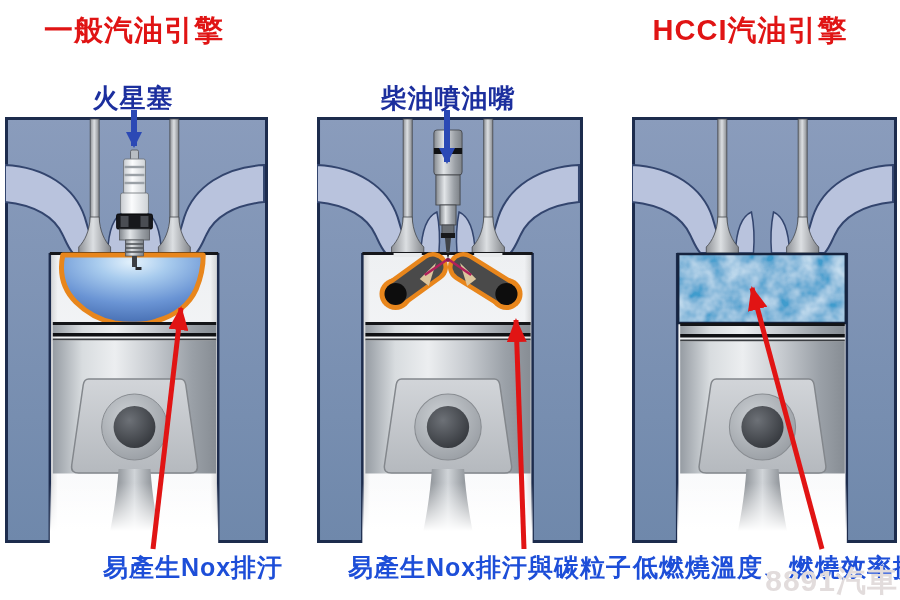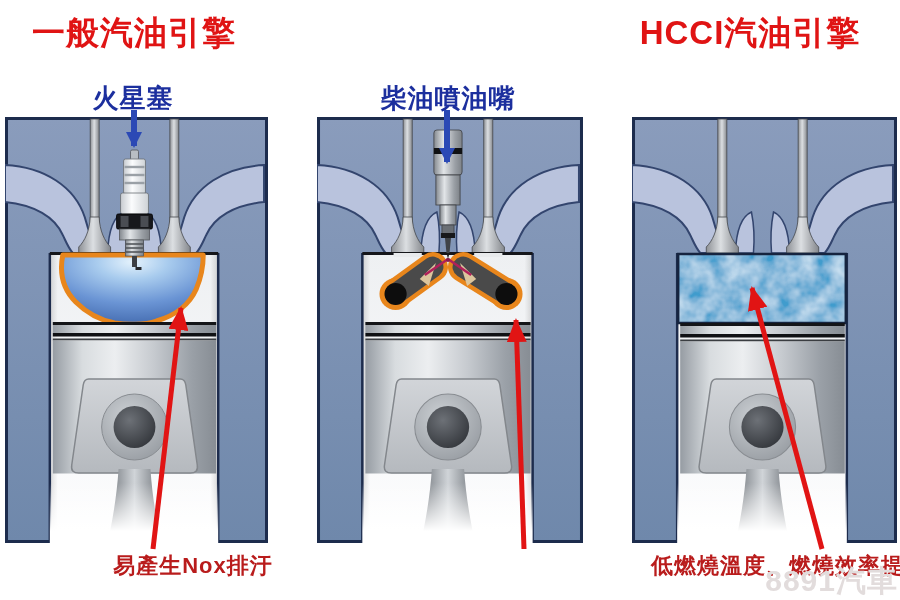--- a/index.html
+++ b/index.html
@@ -2,29 +2,29 @@
 <html><head>
 <meta charset="utf-8">
 <style>
   html,body{margin:0;padding:0;background:#fff;}
   #stage{
     position:relative;width:900px;height:600px;background:#ffffff;
     font-family:"Liberation Sans","DejaVu Sans",sans-serif;overflow:hidden;
   }
   .title{
     position:absolute;top:11px;transform:translateX(-50%);
-    font-size:33px;font-weight:bold;color:#e01414;white-space:nowrap;letter-spacing:1px;
+    font-size:29px;font-weight:bold;color:#e01414;white-space:nowrap;letter-spacing:1px;
   }
   .device-label{
     position:absolute;top:81px;transform:translateX(-50%);
     font-size:26px;font-weight:bold;color:#1c2f9e;white-space:nowrap;letter-spacing:1px;
   }
   .annotation{
     position:absolute;top:551px;transform:translateX(-50%);
-    font-size:22px;font-weight:bold;color:#b91c1c;white-space:nowrap;letter-spacing:1px;
+    font-size:25px;font-weight:bold;color:#1d4ed8;white-space:nowrap;letter-spacing:1px;
   }
   .panel{position:absolute;top:117px;height:426px;}
   .panel svg{display:block;}
   #watermark{
     position:absolute;right:2px;bottom:-2px;font-size:30px;font-weight:bold;
     color:#e2dcdc;letter-spacing:1px;white-space:nowrap;
   }
   #overlay{position:absolute;left:0;top:0;pointer-events:none;}
 </style>
 </head>
@@ -307,20 +307,21 @@
         <path d="M84,262 L176,262 C180,262 181,265 181.5,268 L193,348 C194,354 191,356 186,356 L74,356 C69,356 66,354 67,348 L78.5,268 C79,265 80,262 84,262 Z" fill="url(#g-boss)" stroke="#83878c" stroke-width="1.5"></path>
         <circle cx="130" cy="310" r="33" fill="url(#g-pin-outer)" stroke="#888c91" stroke-width="1"></circle>
         <circle cx="130" cy="310" r="21" fill="url(#g-pin-inner)"></circle>
         <path d="M114,352 C112,382 107,408 103,426 L157,426 C153,408 148,382 146,352 Z" fill="url(#g-rod)"></path>
         <rect x="45" y="366" width="169" height="60" fill="url(#g-fade)"></rect>
       </g>
     </svg>
   </div>
 
   <div class="annotation" style="left:193px">易產生Nox排汙</div>
+  <div class="annotation" style="left:490px">易產生Nox排汙與碳粒子</div>
   <div class="annotation" style="left:789px">低燃燒溫度、燃燒效率提升</div>
 
   <svg id="overlay" width="900" height="600">
     <line x1="134" y1="110" x2="134" y2="146" stroke="#2b49b5" stroke-width="6" marker-end="url(#m-blue)"></line>
     <line x1="447" y1="110" x2="447" y2="162" stroke="#2b49b5" stroke-width="6" marker-end="url(#m-blue)"></line>
     <line x1="153" y1="549" x2="181" y2="308" stroke="#e11414" stroke-width="5" marker-end="url(#m-red)"></line>
     <line x1="524" y1="549" x2="516" y2="320" stroke="#e11414" stroke-width="5" marker-end="url(#m-red)"></line>
     <line x1="822" y1="549" x2="752" y2="288" stroke="#e11414" stroke-width="5" marker-end="url(#m-red)"></line>
   </svg>
 

